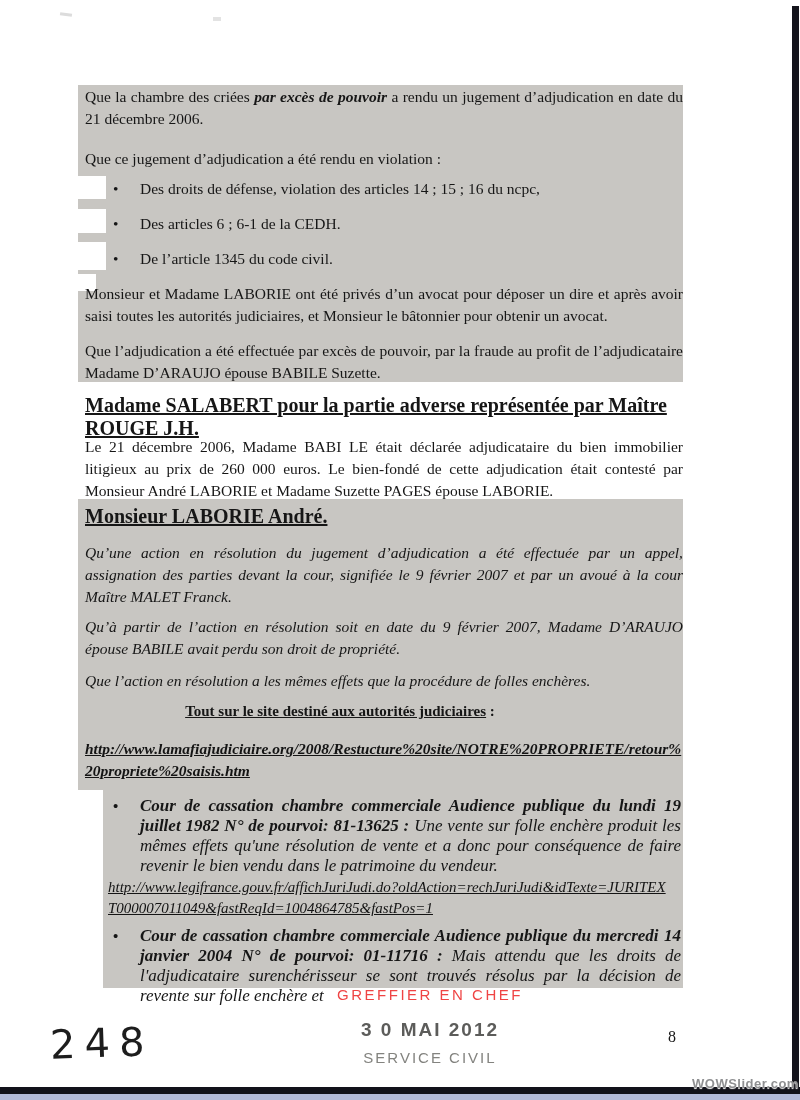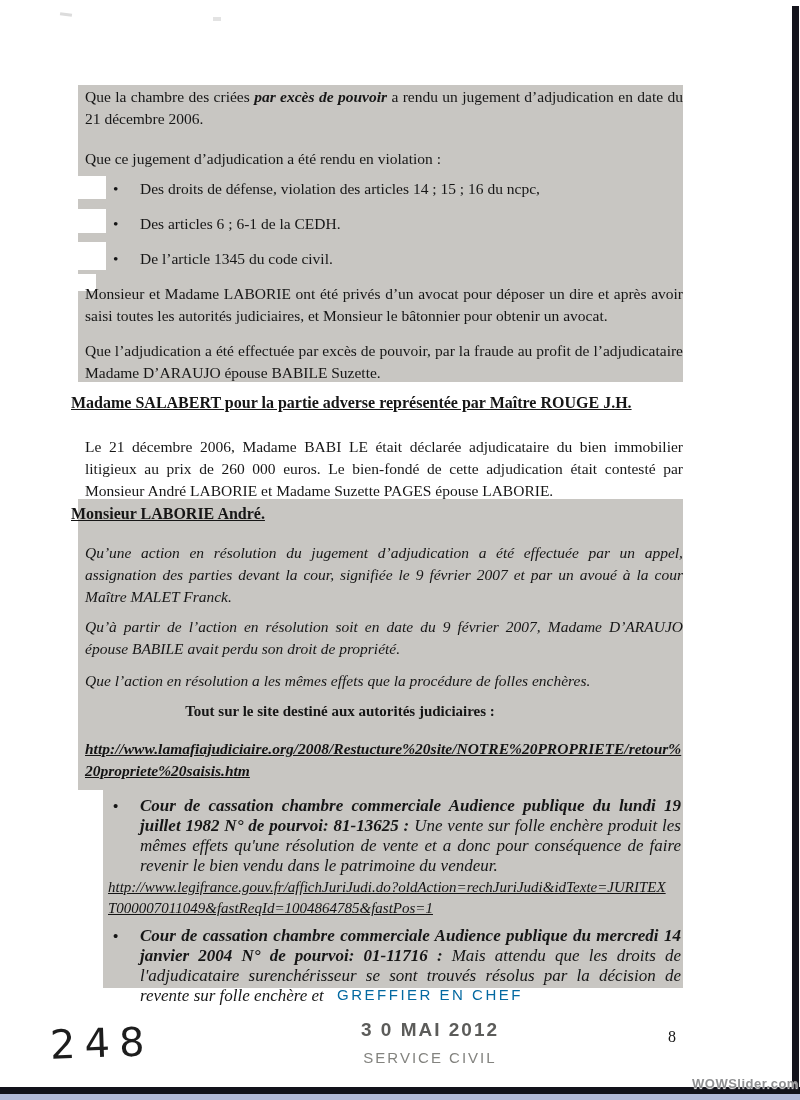--- a/index.html
+++ b/index.html
@@ -9,36 +9,36 @@
   }
   
   .hl{position:absolute;background:#c8c6c2;}
   .notch{position:absolute;background:#ffffff;}
   .speck{position:absolute;background:#dcdcdc;}
 
   
   .para{position:absolute;left:85px;width:598px;font-size:15.5px;line-height:22px;text-align:justify;}
   .it{font-style:italic;}
   .bi{font-style:italic;font-weight:bold;}
-  .heading{position:absolute;left:71px;width:598px;font-size:16px;font-weight:bold;}
+  .heading{position:absolute;left:85px;width:598px;font-size:20px;font-weight:bold;}
   .heading .u{text-decoration:underline;}
   .bullet-row{position:absolute;left:113px;width:566px;display:flex;}
   .bullet-row .dot{width:27px;flex:0 0 27px;font-size:15.5px;line-height:22px;}
   .bullet-row .btxt{font-size:15.5px;line-height:22px;}
   .center-head{position:absolute;left:90px;width:500px;text-align:center;font-size:15px;font-weight:bold;}
   .url{font-style:italic;font-weight:bold;text-decoration:underline;word-break:break-all;color:#141414;}
   .url2{font-style:italic;text-decoration:underline;word-break:break-all;color:#141414;}
   .case-row{position:absolute;left:113px;width:568px;display:flex;}
   .case-row .dot{width:27px;flex:0 0 27px;font-size:15px;line-height:20px;font-weight:bold;}
   .case-row .ctxt{font-size:17px;line-height:20px;text-align:justify;font-style:italic;}
   .case-row .ctxt .lead{font-weight:bold;}
 
   
   .stamp{position:absolute;left:330px;width:200px;text-align:center;
-         font-family:"Liberation Sans", sans-serif;color:#0369a1;}
+         font-family:"Liberation Sans", sans-serif;color:#ef4444;}
   .stamp-l1{top:986px;font-size:15px;letter-spacing:2.5px;}
   .stamp-l2{top:1019px;font-size:19px;font-weight:bold;color:#5c5c5a;letter-spacing:2px;}
   .stamp-l3{top:1049px;font-size:15px;letter-spacing:2px;color:#83837f;}
 
   .handwritten{position:absolute;left:50px;top:1020px;font-family:"DejaVu Sans", sans-serif;
                font-size:40px;letter-spacing:9px;color:#1d1d1d;transform:rotate(-2deg);}
   .pagenum{position:absolute;left:668px;top:1028px;font-size:16px;}
 
   .watermark{position:absolute;left:692px;top:1076px;z-index:6;
              font-family:"Liberation Sans", sans-serif;font-size:13px;font-weight:bold;
@@ -96,21 +96,21 @@
 
   <div class="heading" style="top:505px;">
     <span class="u">Monsieur LABORIE André.</span>
   </div>
 
   <div class="para it" style="top:542px;">Qu’une action en résolution du jugement d’adjudication a été effectuée par un appel, assignation des parties devant la cour, signifiée le 9 février 2007 et par un avoué à la cour Maître MALET Franck.</div>
   <div class="para it" style="top:616px;">Qu’à partir de l’action en résolution soit en date du 9 février 2007, Madame D’ARAUJO épouse BABILE avait perdu son droit de propriété.</div>
   <div class="para it" style="top:670px;">Que l’action en résolution a les mêmes effets que la procédure de folles enchères.</div>
 
   <div class="center-head" style="top:703px;">
-    <span style="">Tout sur le site destiné aux autorités judiciaires</span><span> :</span>
+    <span style="text-decoration:underline;">Tout sur le site destiné aux autorités judiciaires</span><span> :</span>
   </div>
 
   <div class="para url" style="top:738px;text-align:left;">http://www.lamafiajudiciaire.org/2008/Restucture%20site/NOTRE%20PROPRIETE/retour%20propriete%20saisis.htm</div>
 
   <div class="case-row" style="top:796px;">
     <span class="dot">•</span>
     <span class="ctxt"><span class="lead">Cour de cassation chambre commerciale Audience publique du lundi 19 juillet 1982 N° de pourvoi: 81-13625 :</span> <span>Une vente sur folle enchère produit les mêmes effets qu'une résolution de vente et a donc pour conséquence de faire revenir le bien vendu dans le patrimoine du vendeur.</span></span>
   </div>
 
   <div class="url2" style="position:absolute;left:108px;top:877px;width:560px;font-size:15px;line-height:21px;">http://www.legifrance.gouv.fr/affichJuriJudi.do?oldAction=rechJuriJudi&amp;idTexte=JURITEXT000007011049&amp;fastReqId=1004864785&amp;fastPos=1</div>

